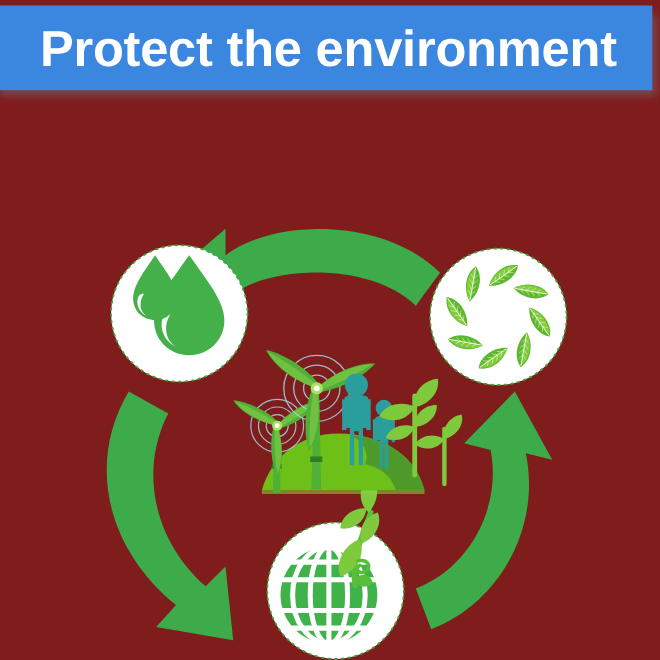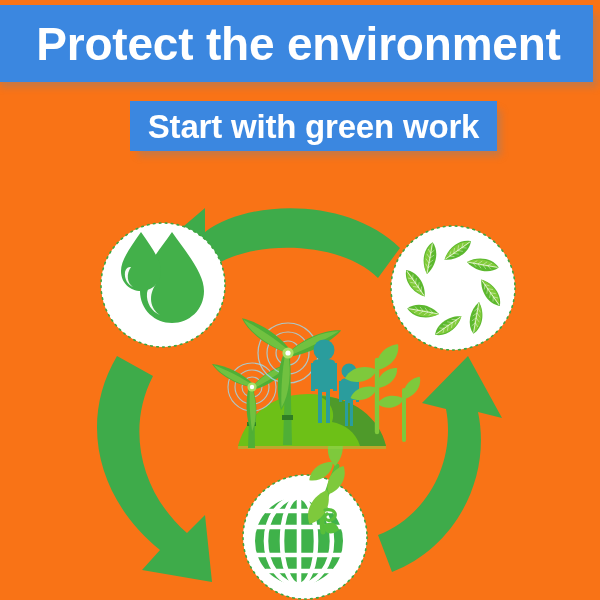--- a/index.html
+++ b/index.html
@@ -70,29 +70,26 @@
   }
   #diagram svg {
     display: block;
     width: 600px;
     height: 440px;
   }
 </style>
 </head>
 <body>
 
-<div id="poster" style="background: #f97316;">
+<div id="poster" style="background: #7f1d1d;">
 
   <div class="banner" id="banner-primary" style="background: rgb(59, 135, 224); color: rgb(255, 255, 255);">
     <span>Protect the environment</span>
   </div>
 
-  <div class="banner" id="banner-secondary" style="background: rgb(59, 135, 224); color: rgb(255, 255, 255);">
-    <span>Start with green work</span>
-  </div>
 
   <div id="diagram">
     <svg viewBox="0 0 600 440" xmlns="http://www.w3.org/2000/svg">
       <defs>
 
         <g id="leafShape">
           <path d="M0,0 C 16,-13 40,-13 52,0 C 40,13 16,13 0,0 Z" fill="#5cb82e"></path>
           <path d="M0,0 C 16,-11 38,-11 50,0 C 38,3 16,3 0,0 Z" fill="#8fd13f" opacity="0.75"></path>
           <path d="M2,0 L 50,0" stroke="#ffffff" stroke-width="1.3" opacity="0.85"></path>
           <g stroke="#ffffff" stroke-width="0.9" opacity="0.7">

